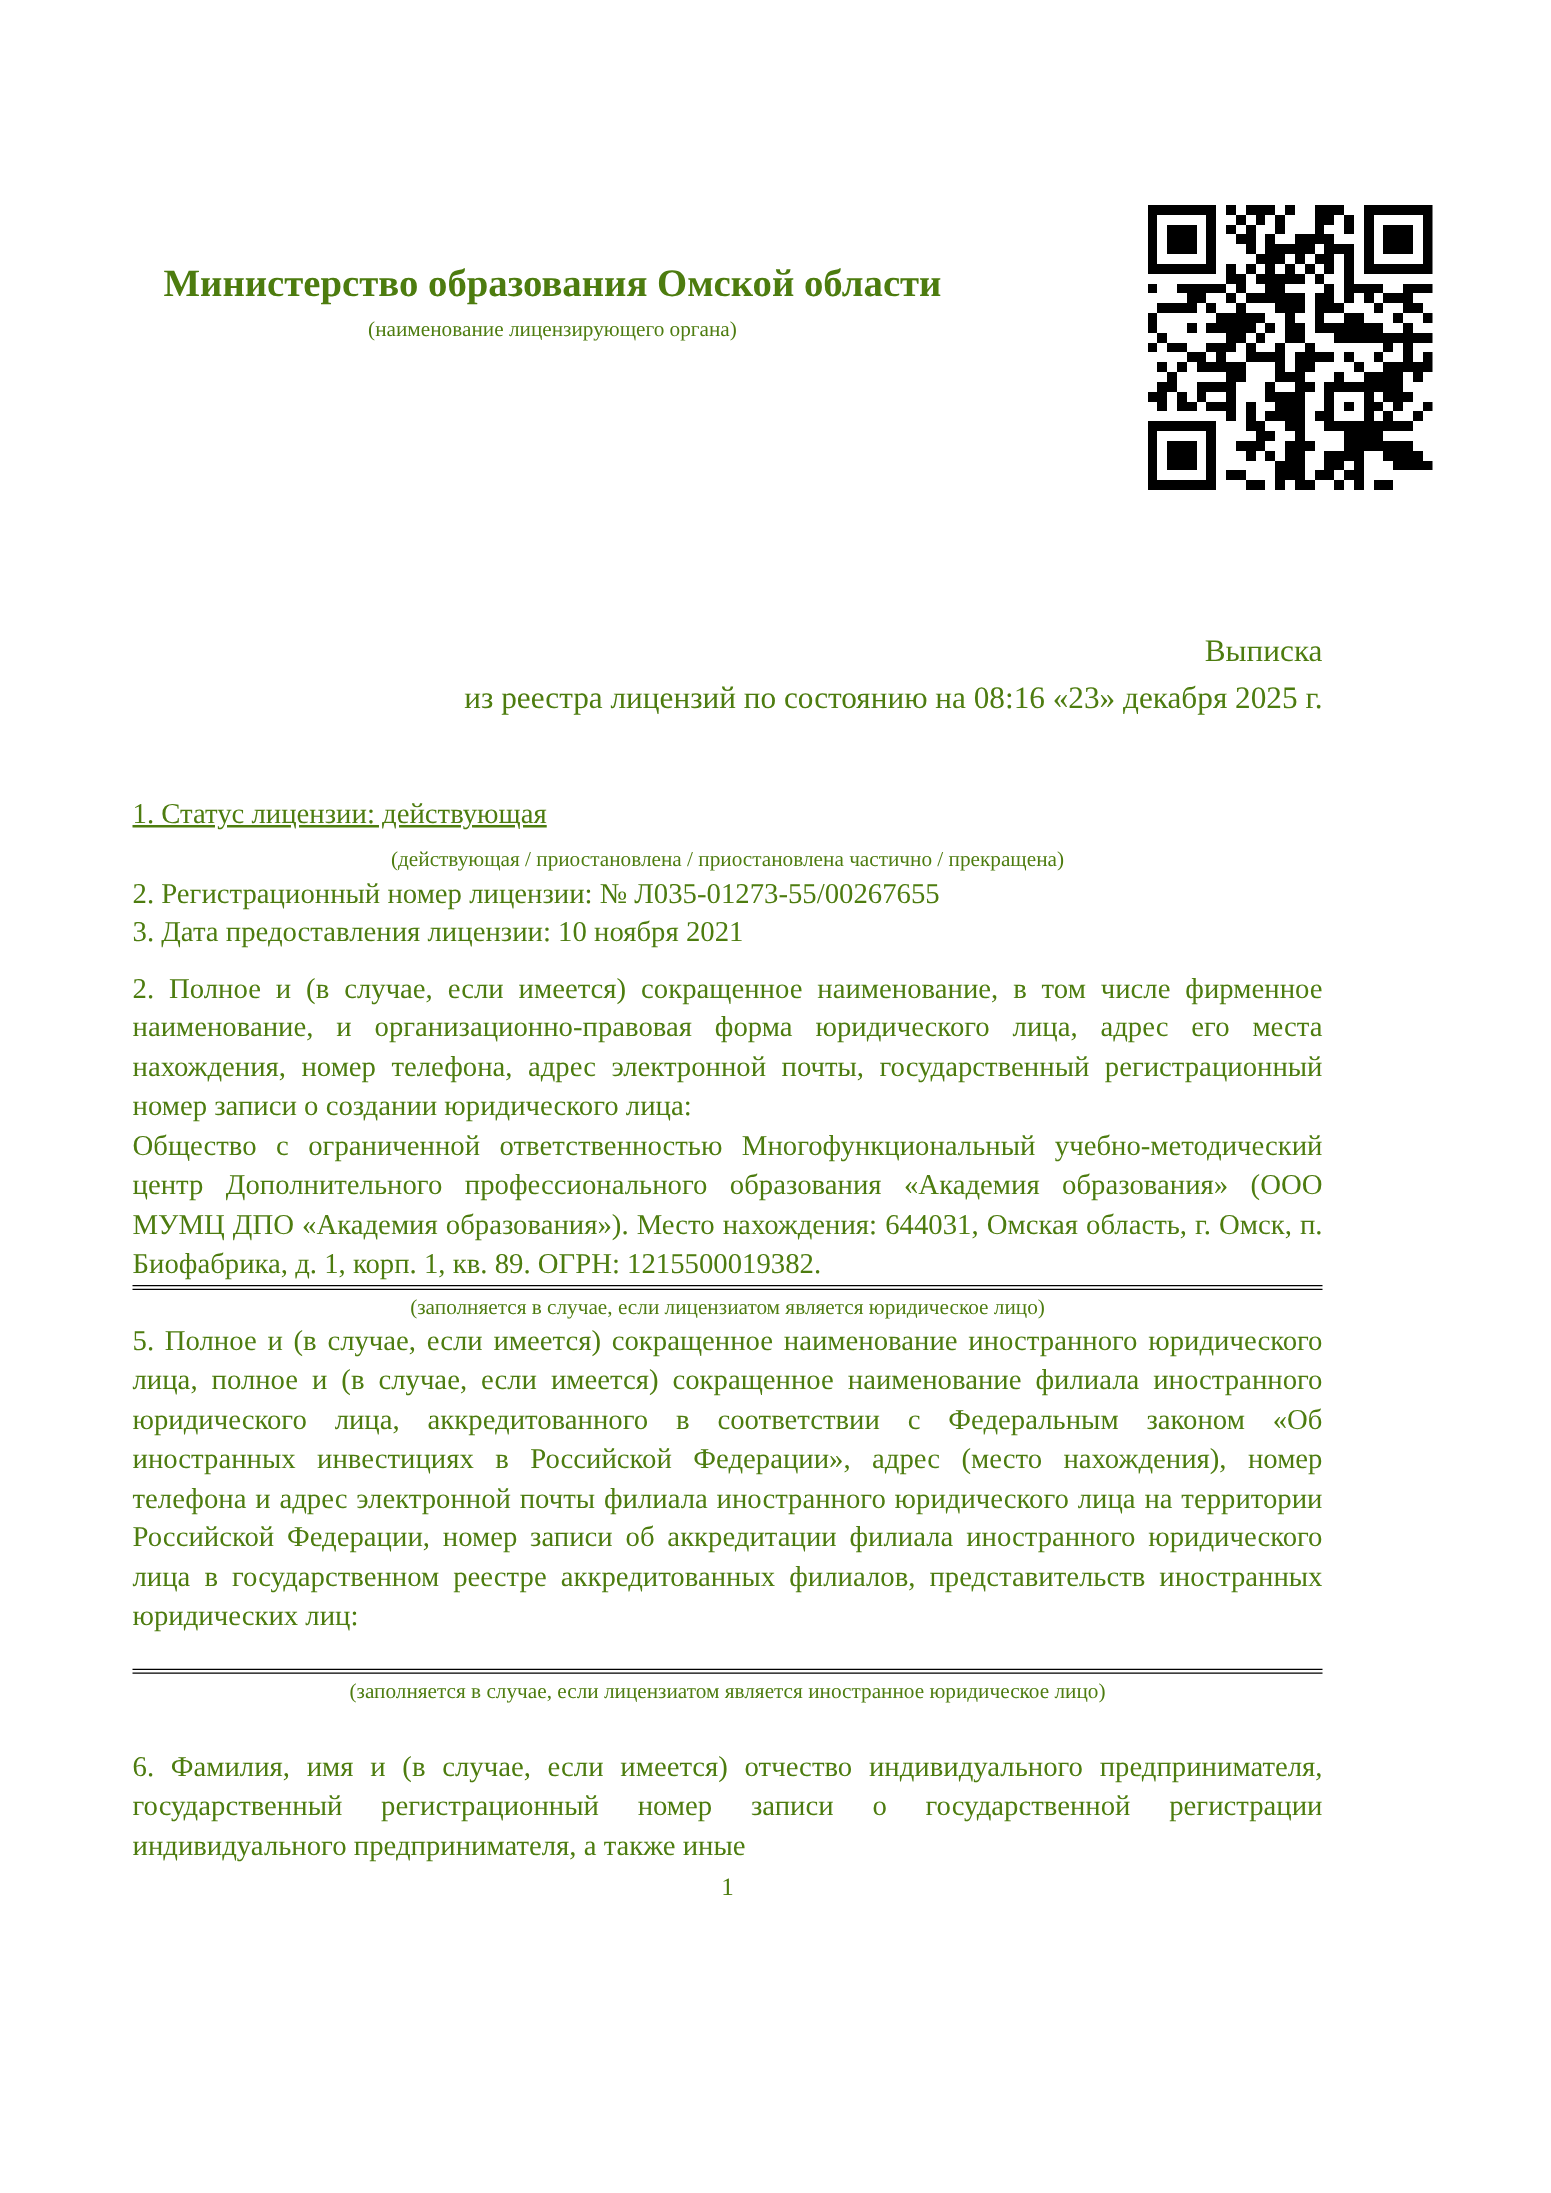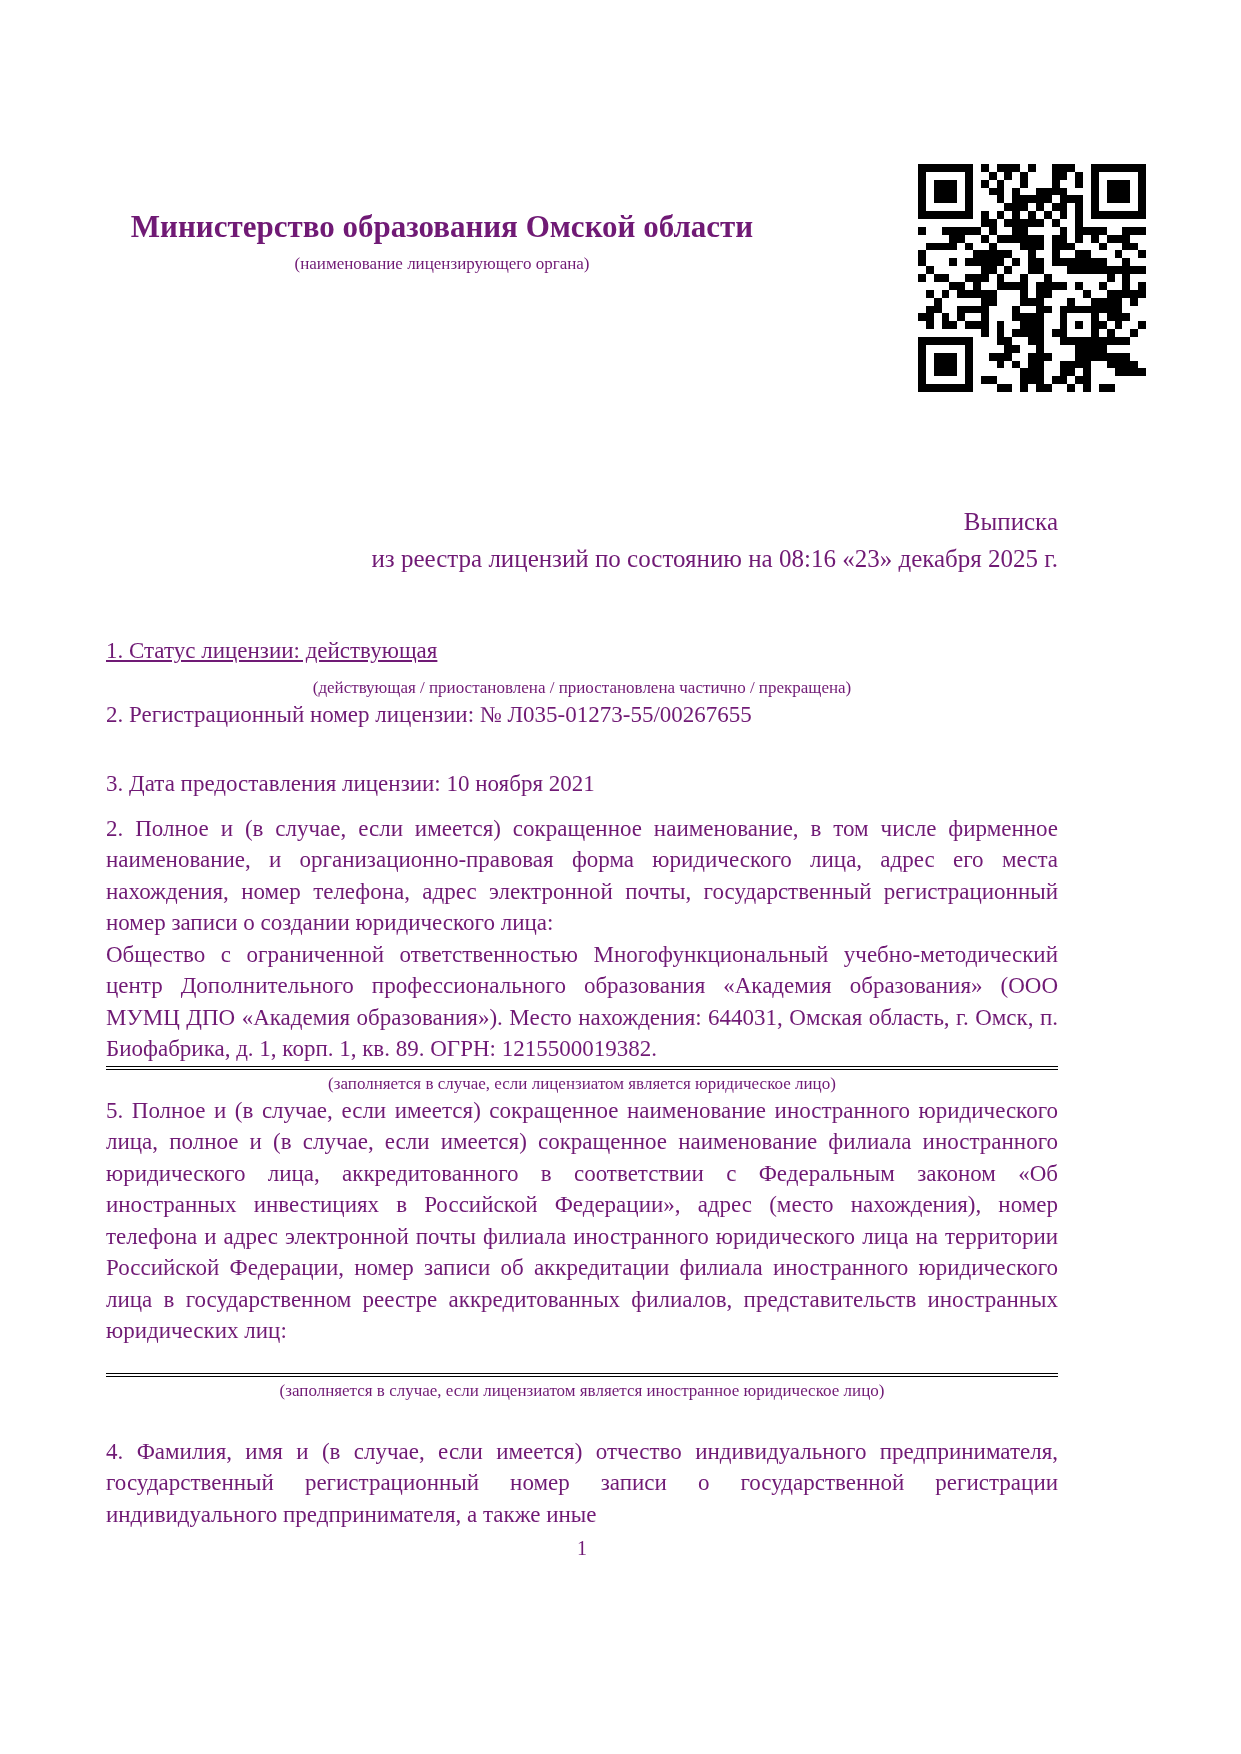--- a/index.html
+++ b/index.html
@@ -2,21 +2,21 @@
 <html lang="ru"><head>
 <meta charset="utf-8">
 <style>
   html, body { margin: 0; padding: 0; background: #888; }
   .page {
     position: relative;
     width: 1241px;
     height: 1754px;
     margin: 0 auto;
     background: #ffffff;
-    color: #701a75;
+    color: #4d7c0f;
     font-family: "Liberation Serif", serif;
     overflow: hidden;
   }
   .content {
     position: absolute;
     left: 106px;
     top: 0;
     width: 952px;
   }
   .ministry-block {
@@ -53,21 +53,21 @@
   }
   .just { text-align: justify; }
   .caption-center {
     font-size: 17px;
     line-height: 22px;
     text-align: center;
   }
   .s1 { margin-top: 58px; text-decoration: underline; }
   .cap1 { margin-top: 10px; }
   .s2 { }
-  .s3 { margin-top: 38px; }
+  .s3 { }
   .s4-intro { margin-top: 13px; }
   .fill-rule {
     height: 0;
     border-top: 4px double #000000;
   }
   .rule-4 { margin-top: 1px; }
   .cap4 { margin-top: 3px; }
   .s5 { }
   .rule-5 { margin-top: 26px; }
   .cap5 { margin-top: 3px; }
@@ -545,18 +545,18 @@
 
     <div class="body-text just s4-intro">2. Полное и (в случае, если имеется) сокращенное наименование, в том числе фирменное наименование, и организационно-правовая форма юридического лица, адрес его места нахождения, номер телефона, адрес электронной почты, государственный регистрационный номер записи о создании юридического лица:</div>
     <div class="body-text just">Общество с ограниченной ответственностью Многофункциональный учебно-методический центр Дополнительного профессионального образования «Академия образования» (ООО МУМЦ ДПО «Академия образования»). Место нахождения: 644031, Омская область, г. Омск, п. Биофабрика, д. 1, корп. 1, кв. 89. ОГРН: 1215500019382.</div>
     <div class="fill-rule rule-4"></div>
     <div class="caption-center cap4">(заполняется в случае, если лицензиатом является юридическое лицо)</div>
 
     <div class="body-text just s5">5. Полное и (в случае, если имеется) сокращенное наименование иностранного юридического лица, полное и (в случае, если имеется) сокращенное наименование филиала иностранного юридического лица, аккредитованного в соответствии с Федеральным законом «Об иностранных инвестициях в Российской Федерации», адрес (место нахождения), номер телефона и адрес электронной почты филиала иностранного юридического лица на территории Российской Федерации, номер записи об аккредитации филиала иностранного юридического лица в государственном реестре аккредитованных филиалов, представительств иностранных юридических лиц:</div>
     <div class="fill-rule rule-5"></div>
     <div class="caption-center cap5">(заполняется в случае, если лицензиатом является иностранное юридическое лицо)</div>
 
-    <div class="body-text just s6">4. Фамилия, имя и (в случае, если имеется) отчество индивидуального предпринимателя, государственный регистрационный номер записи о государственной регистрации индивидуального предпринимателя, а также иные</div>
+    <div class="body-text just s6">6. Фамилия, имя и (в случае, если имеется) отчество индивидуального предпринимателя, государственный регистрационный номер записи о государственной регистрации индивидуального предпринимателя, а также иные</div>
 
     <div class="page-number">1</div>
 
   </div>
 </div>
 
 </body></html>

